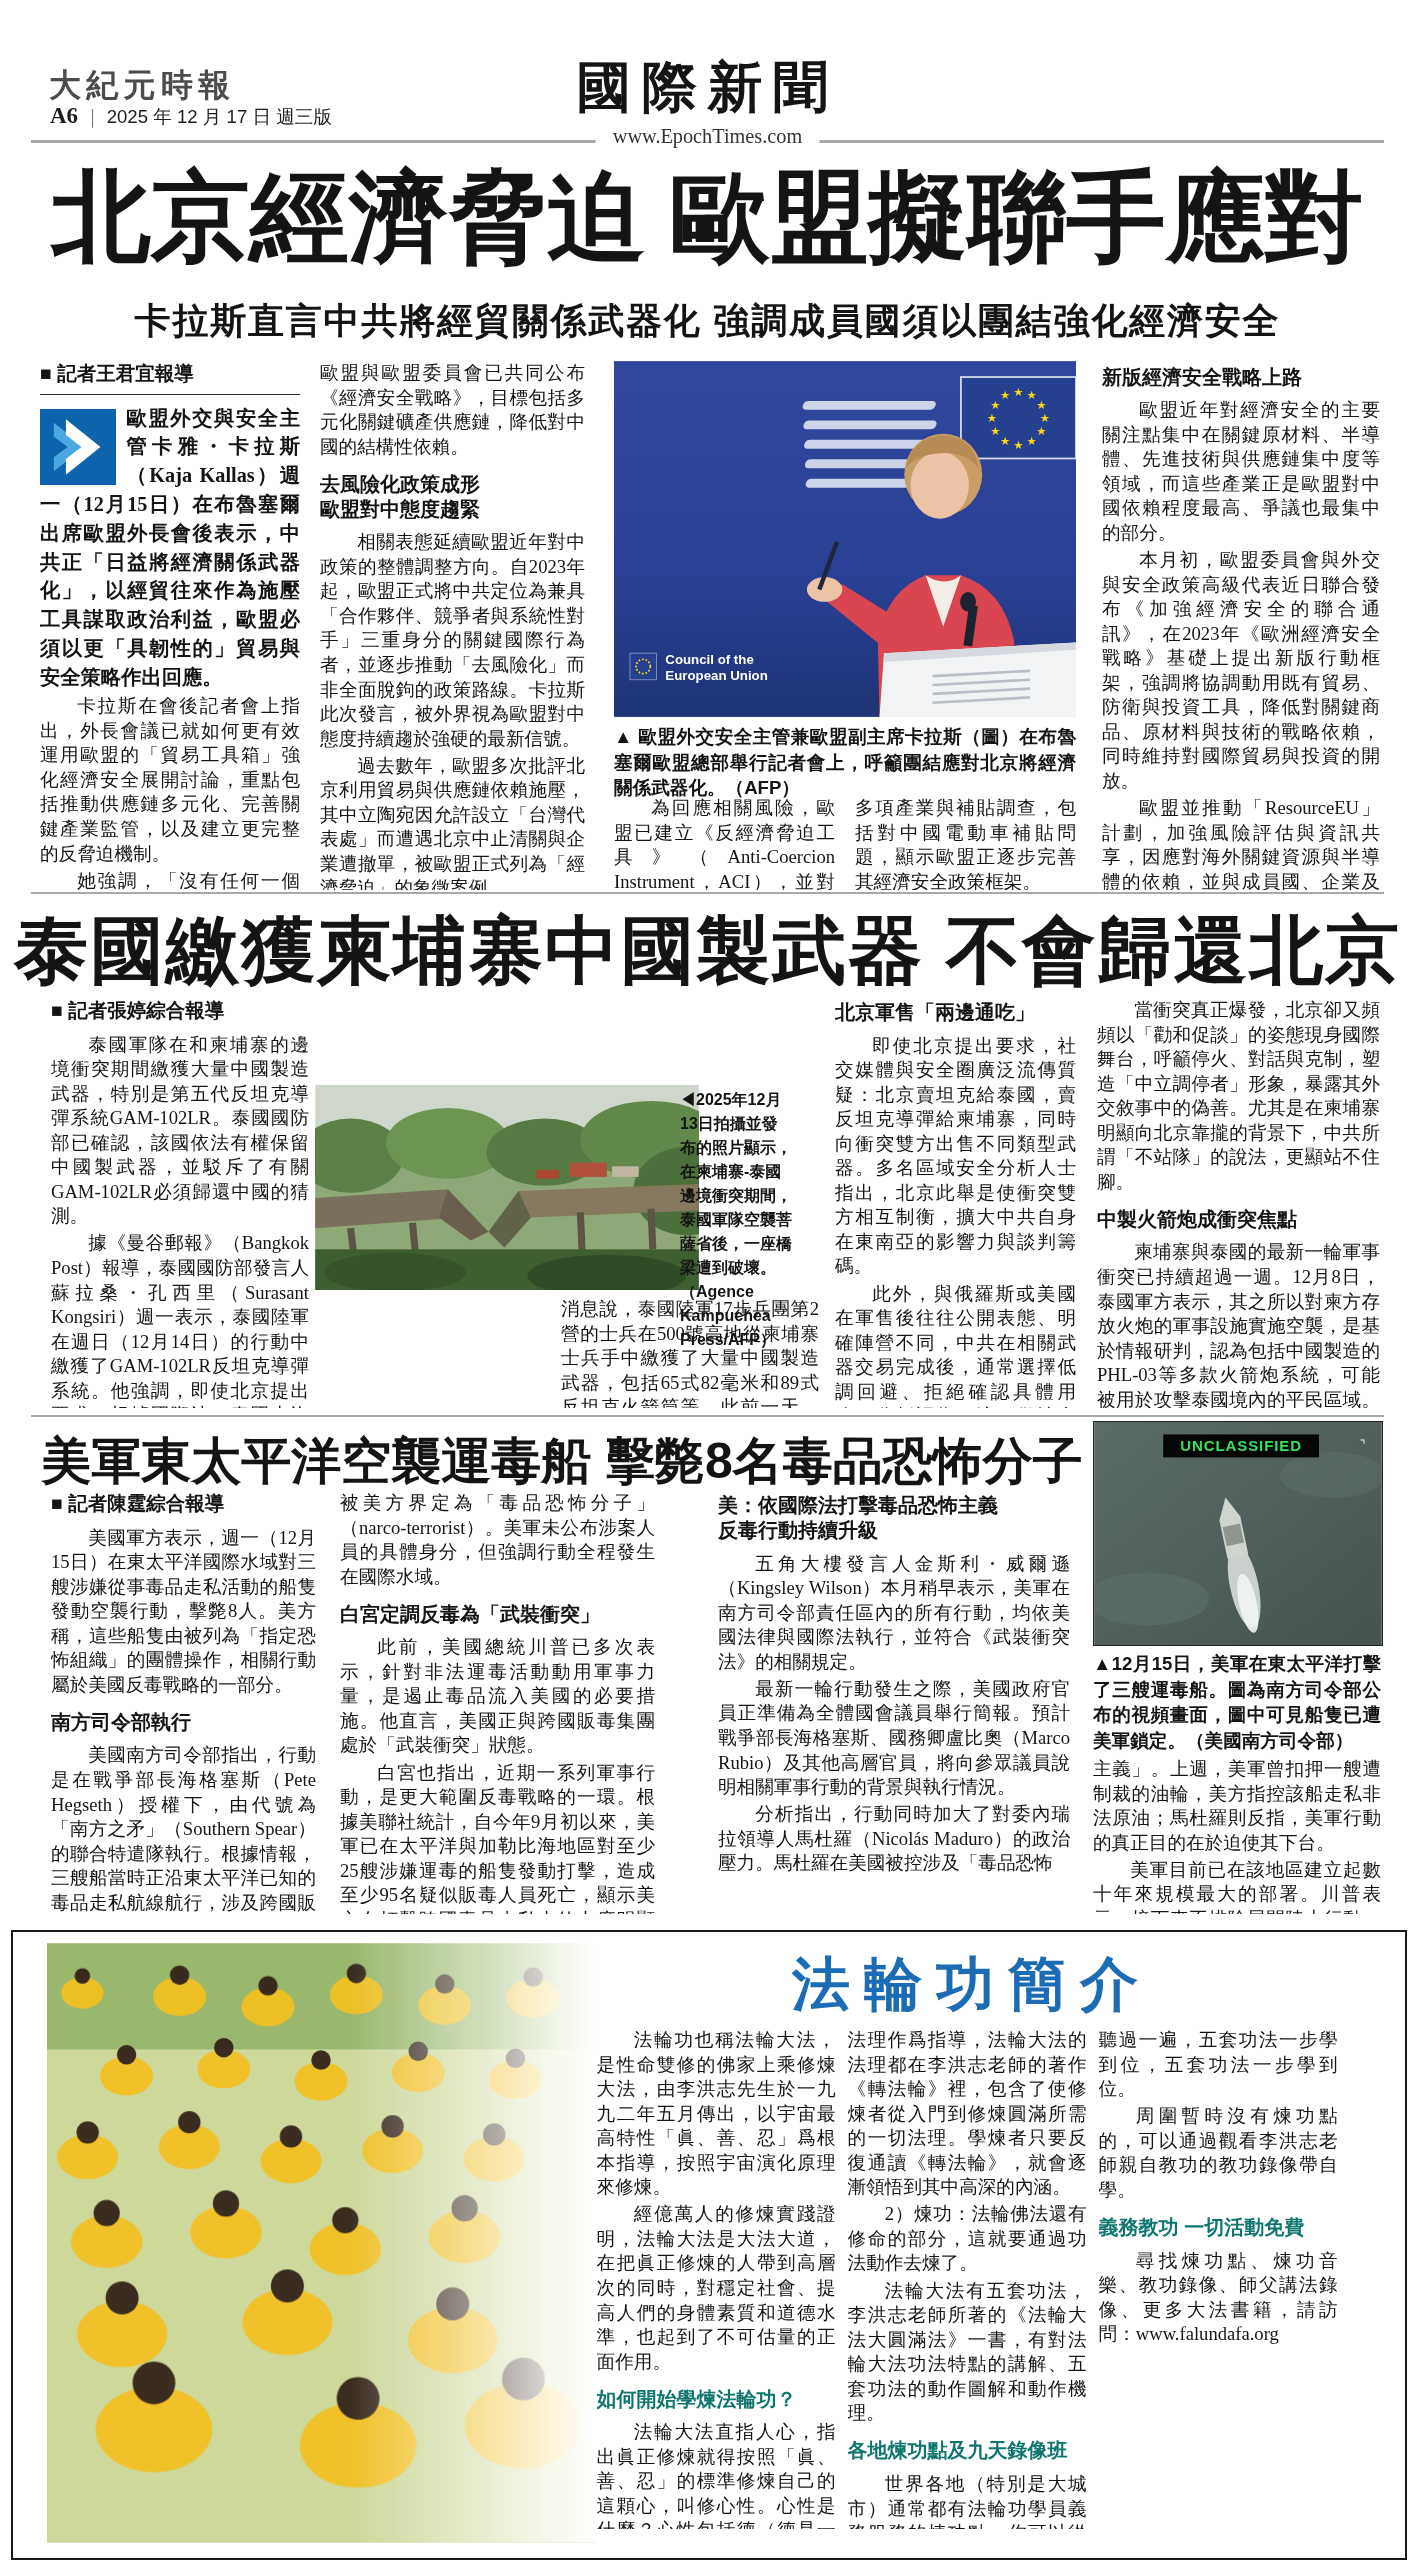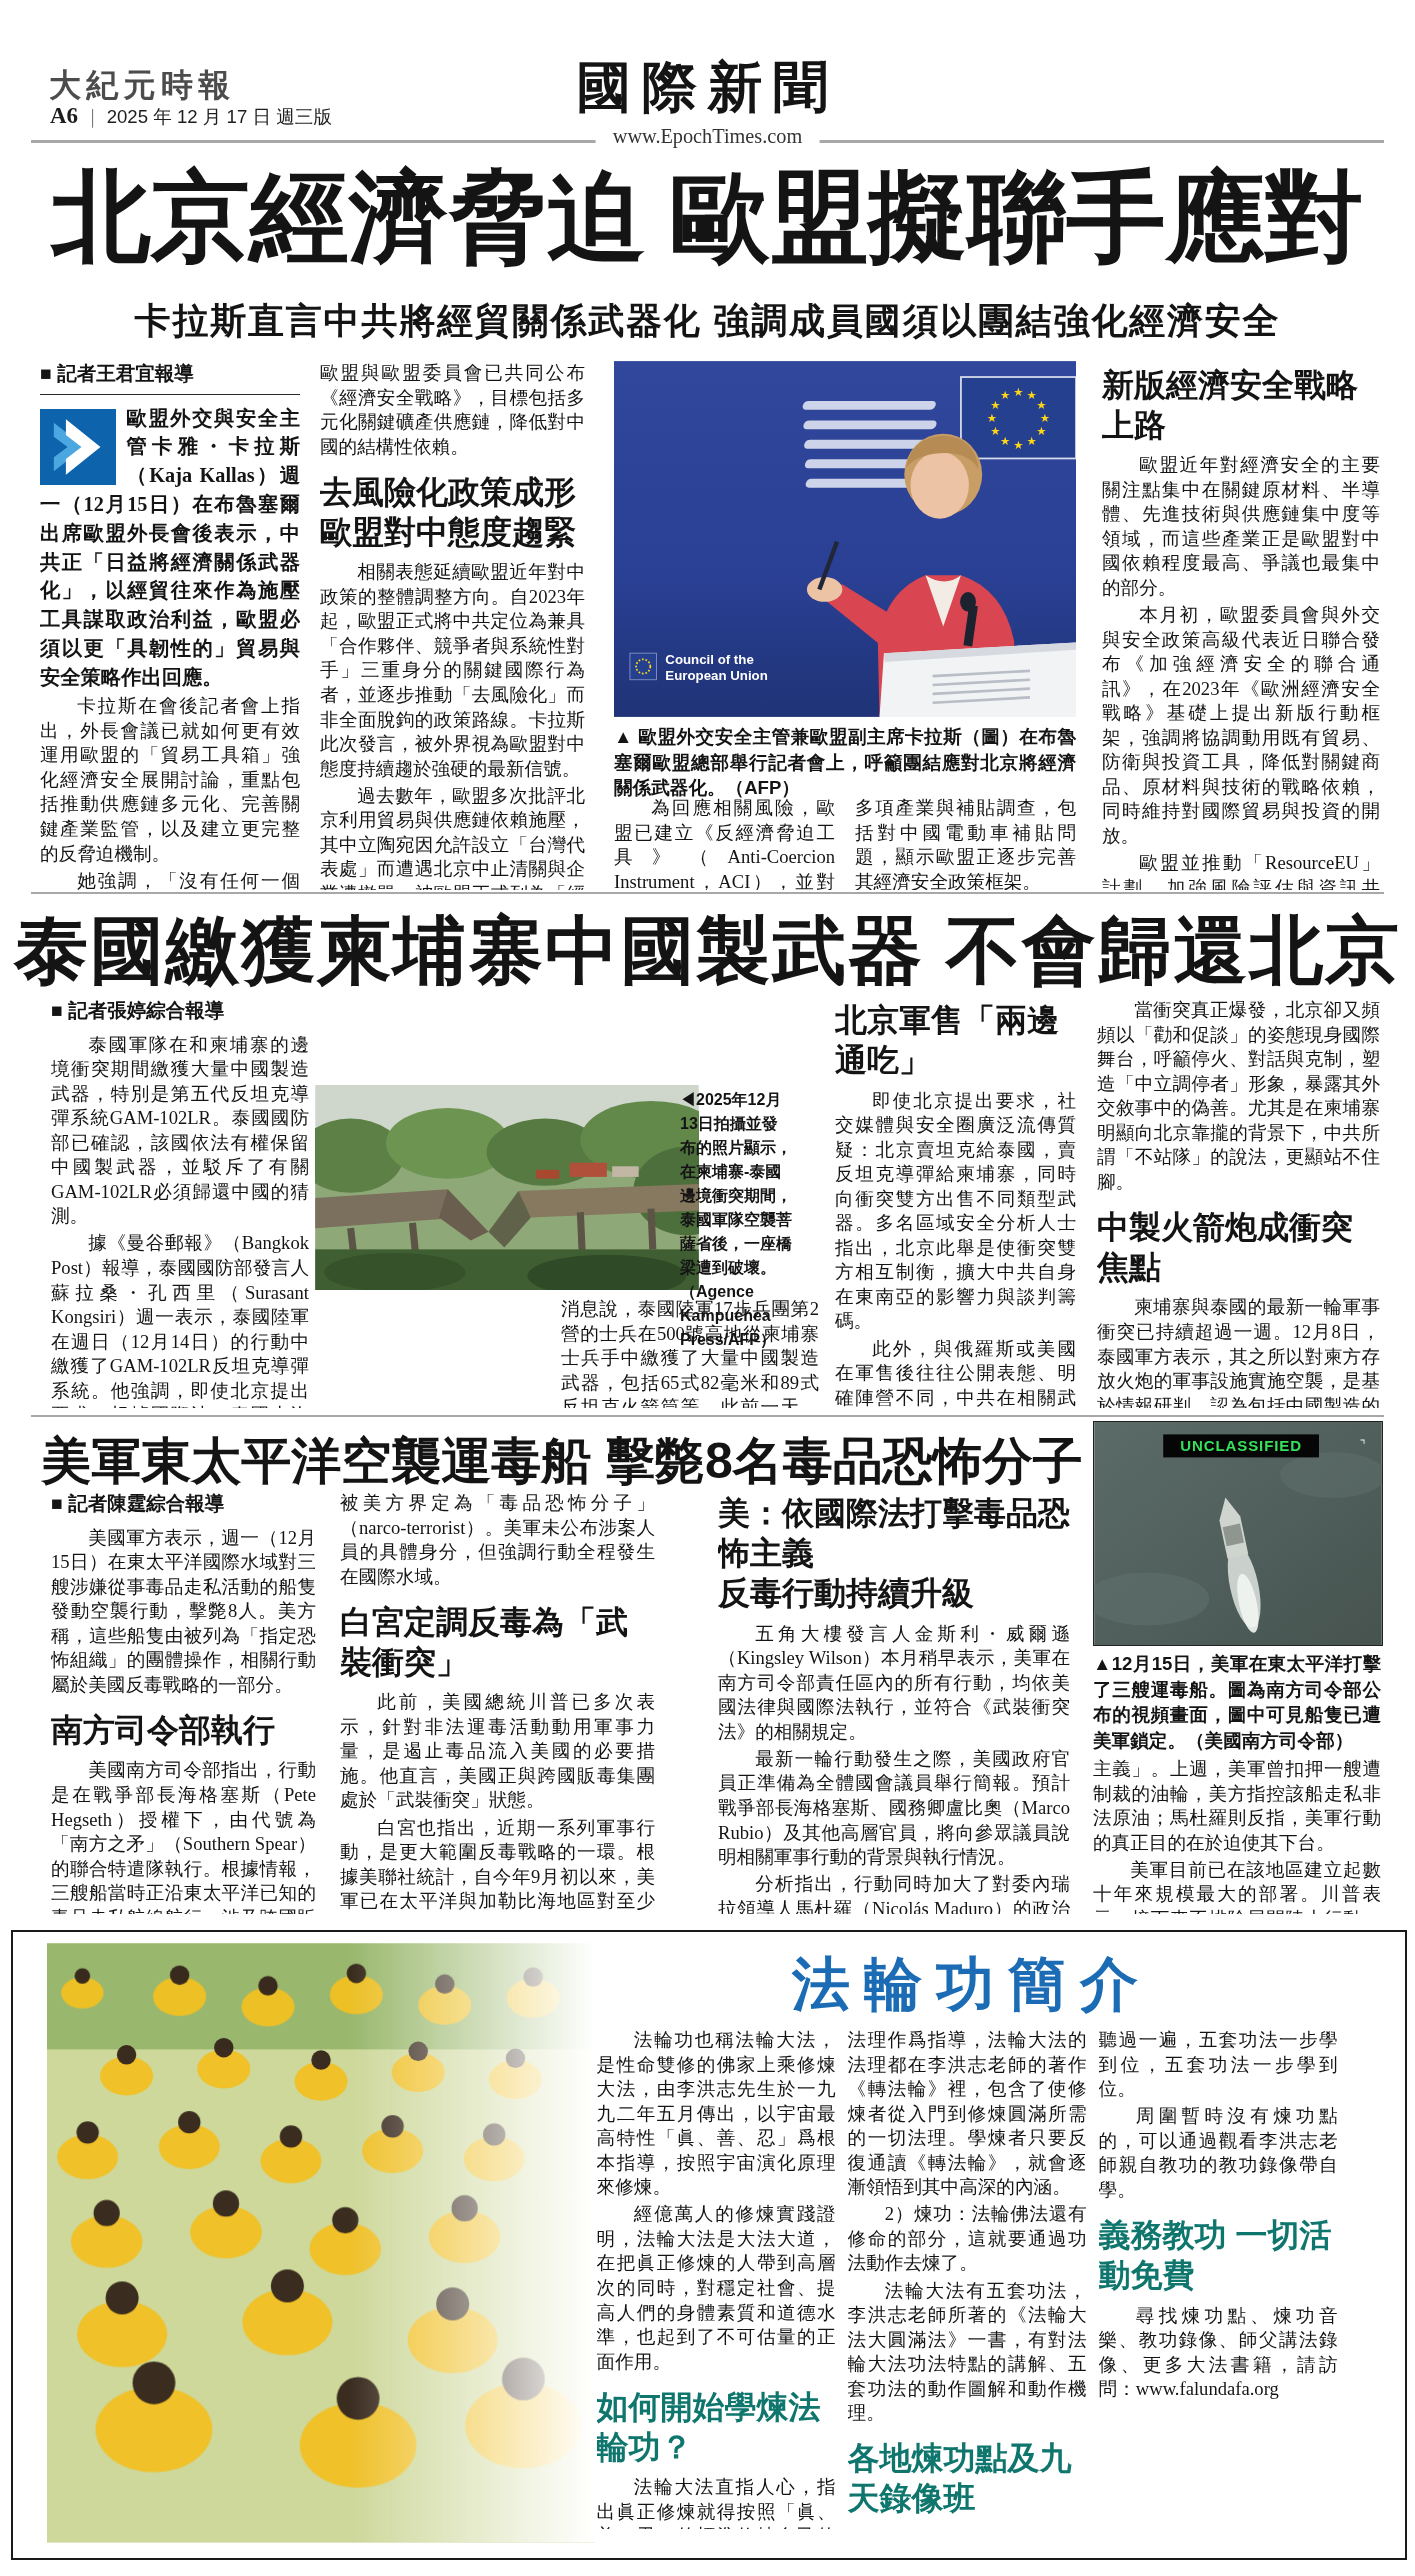--- a/index.html
+++ b/index.html
@@ -6,21 +6,21 @@
   .page{position:relative;width:1415px;height:2576px;background:#ffffff;margin:0 auto;
         font-family:"Liberation Serif",serif;color:#141414;overflow:hidden;}
   .abs{position:absolute;}
   .sans{font-family:"Liberation Sans",sans-serif;}
   .col{position:absolute;overflow:hidden;text-align:justify;font-size:18.6px;line-height:1.32;}
   .col p{margin:0 0 2.7px 0;text-indent:2em;}
   .col p.cont{text-indent:0;}
   .byline{font-family:"Liberation Sans",sans-serif;font-weight:bold;font-size:19.5px;
           text-indent:0;margin:0 0 8.8px 0;}
   .byline.ruled{border-bottom:1.8px solid #2a2a2a;padding-bottom:7px;}
-  .subhead{font-family:"Liberation Sans",sans-serif;font-weight:bold;font-size:32px;
+  .subhead{font-family:"Liberation Sans",sans-serif;font-weight:bold;font-size:20px;
            line-height:1.25;text-indent:0;margin:12.4px 0 8.8px 0;white-space:pre-line;text-align:left;}
   .subhead.blue{color:#0f766e;}
   .lead{font-weight:bold;font-size:20.3px;line-height:1.42;text-indent:0;}
   .leadicon{float:left;width:76px;height:76px;margin:5.3px 10.6px 3.5px 0;}
   .caption{font-family:"Liberation Sans",sans-serif;font-weight:bold;font-size:18.6px;line-height:1.38;
            text-align:justify;}
   .rule{position:absolute;left:31px;width:1353px;background:#a8a8a8;}
   .hl{position:absolute;left:0;width:1415px;text-align:center;font-weight:bold;white-space:nowrap;}
   .photo{position:absolute;overflow:hidden;}
   .fgbox{position:absolute;left:10.6px;top:1930px;width:1392px;height:626px;border:2.7px solid #1a1a1a;}

